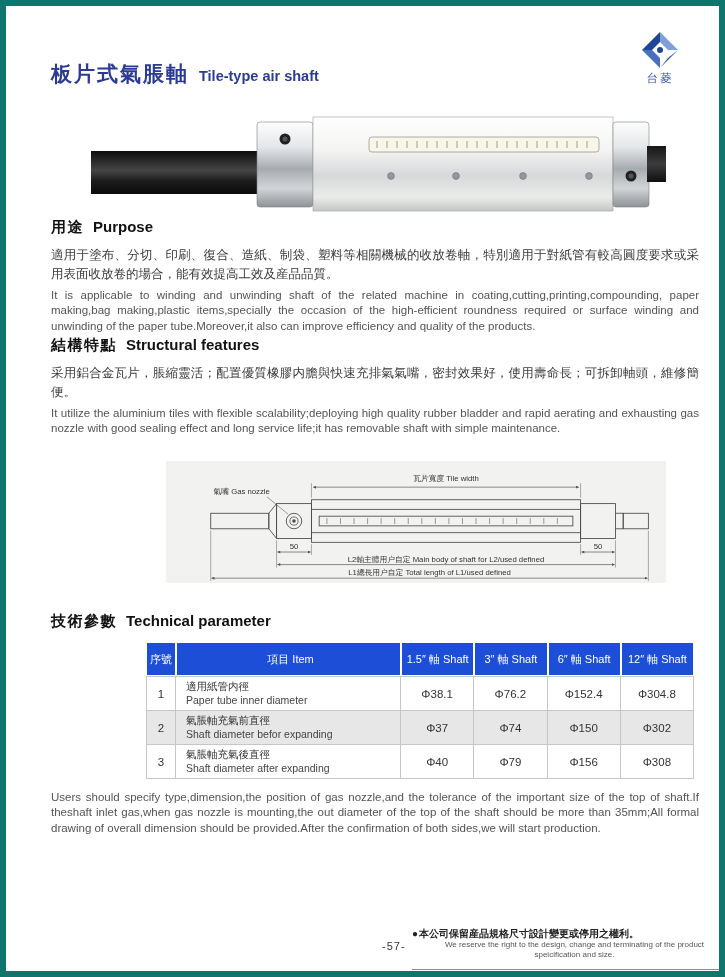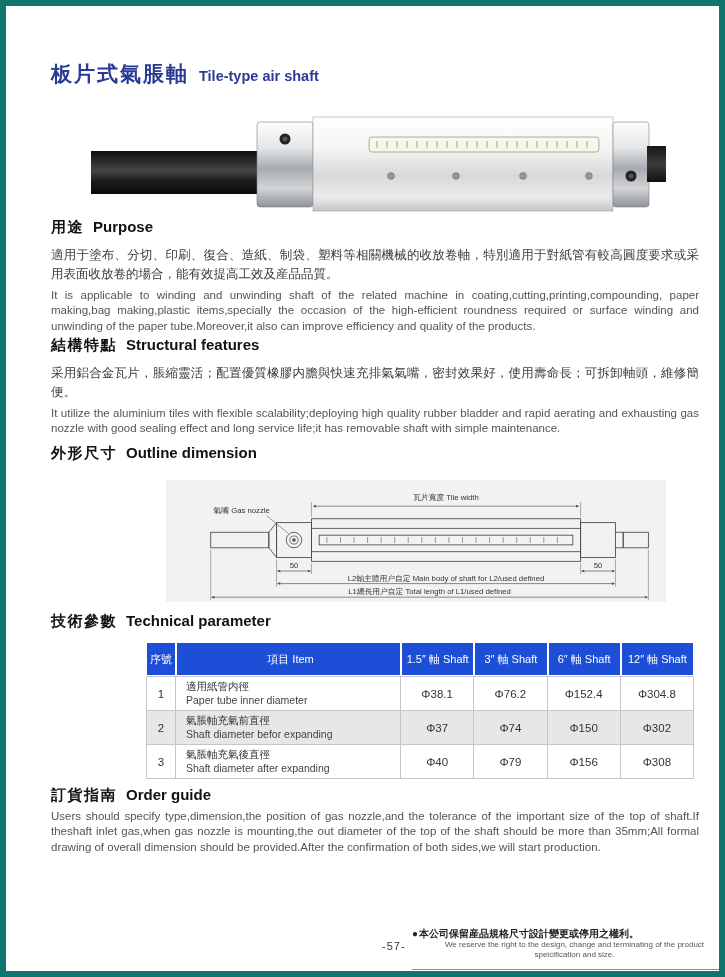--- a/index.html
+++ b/index.html
@@ -58,20 +58,30 @@
 </head>
 <body>
 
 <div class="page">
 
   <div class="title">
     <span class="cn">板片式氣脹軸</span>
     <span class="en">Tile-type air shaft</span>
   </div>
 
+  <div class="logo">
+    <svg class="mark" width="40" height="40" viewBox="0 0 40 40">
+      <path d="M20,2 L2,20 L12,20 L20,12 Z" fill="#1d4796"></path>
+      <path d="M20,2 L38,20 L28,20 L20,12 Z" fill="#7ea0d8"></path>
+      <path d="M2,20 L20,38 L20,28 L12,20 Z" fill="#4a6fbd"></path>
+      <path d="M38,20 L20,38 L28,28 Z" fill="#2a55ab"></path>
+      <circle cx="20" cy="20" r="3" fill="#1d4796"></circle>
+    </svg>
+    <span class="logo-text">台菱</span>
+  </div>
 
   <div class="photo">
     <svg width="575" height="100" viewBox="0 0 575 100">
       <defs>
         <linearGradient id="gRod" x1="0" y1="0" x2="0" y2="1">
           <stop offset="0" stop-color="#0d0d0d"></stop>
             <stop offset="0.45" stop-color="#454545"></stop>
           <stop offset="0.7" stop-color="#1c1c1c"></stop>
             <stop offset="1" stop-color="#0a0a0a"></stop>
         </linearGradient>
@@ -150,24 +160,20 @@
   <div class="sec sec-purpose">
     <div class="sec-head">
       <span class="cn">用途</span>
       <span class="en">Purpose</span>
     </div>
     <div class="cn-p">適用于塗布、分切、印刷、復合、造紙、制袋、塑料等相關機械的收放卷軸，特別適用于對紙管有較高圓度要求或采用表面收放卷的場合，能有效提高工效及産品品質。</div>
     <div class="en-p">It is applicable to winding and unwinding shaft of the related machine in coating,cutting,printing,compounding, paper making,bag making,plastic items,specially the occasion of the high-efficient roundness required or surface winding and unwinding of the paper tube.Moreover,it also can improve efficiency and quality of the products.</div>
   </div>
 
   <div class="sec sec-outline">
-    <div class="sec-head">
-      <span class="cn">外形尺寸</span>
-      <span class="en">Outline dimension</span>
-    </div>
     <div class="diagram-box">
       <svg width="500" height="122" viewBox="0 0 500 126">
         <defs>
           <marker id="arr" markerWidth="8" markerHeight="8" refX="4" refY="2.2" orient="auto">
             <path d="M0,0 L4.5,2.2 L0,4.4 Z" fill="#555"></path>
           </marker>
           <marker id="arrB" markerWidth="8" markerHeight="8" refX="0.5" refY="2.2" orient="auto">
             <path d="M4.5,0 L0,2.2 L4.5,4.4 Z" fill="#555"></path>
           </marker>
         </defs>
@@ -280,24 +286,20 @@
         </div>
         <div class="tcell c-val">Φ40</div>
         <div class="tcell c-val">Φ79</div>
         <div class="tcell c-val">Φ156</div>
         <div class="tcell c-val">Φ308</div>
       </div>
     </div>
   </div>
 
   <div class="sec sec-order">
-    <div class="sec-head">
-      <span class="cn">訂貨指南</span>
-      <span class="en">Order guide</span>
-    </div>
     <div class="en-p">Users should specify type,dimension,the position of gas nozzle,and the tolerance of the important size of the top of shaft.If theshaft inlet gas,when gas nozzle is mounting,the out diameter of the top of the shaft should be more than 35mm;All formal drawing of overall dimension should be provided.After the confirmation of both sides,we will start production.</div>
   </div>
 
   <div class="page-number">-57-</div>
   <div class="footer-note">
     <div class="note-cn"><span class="bullet">●</span><span>本公司保留産品規格尺寸設計變更或停用之權利。</span></div>
     <div class="note-en">We reserve the right to the design, change and terminating of the product speicification and size.</div>
   </div>
 
 </div>

